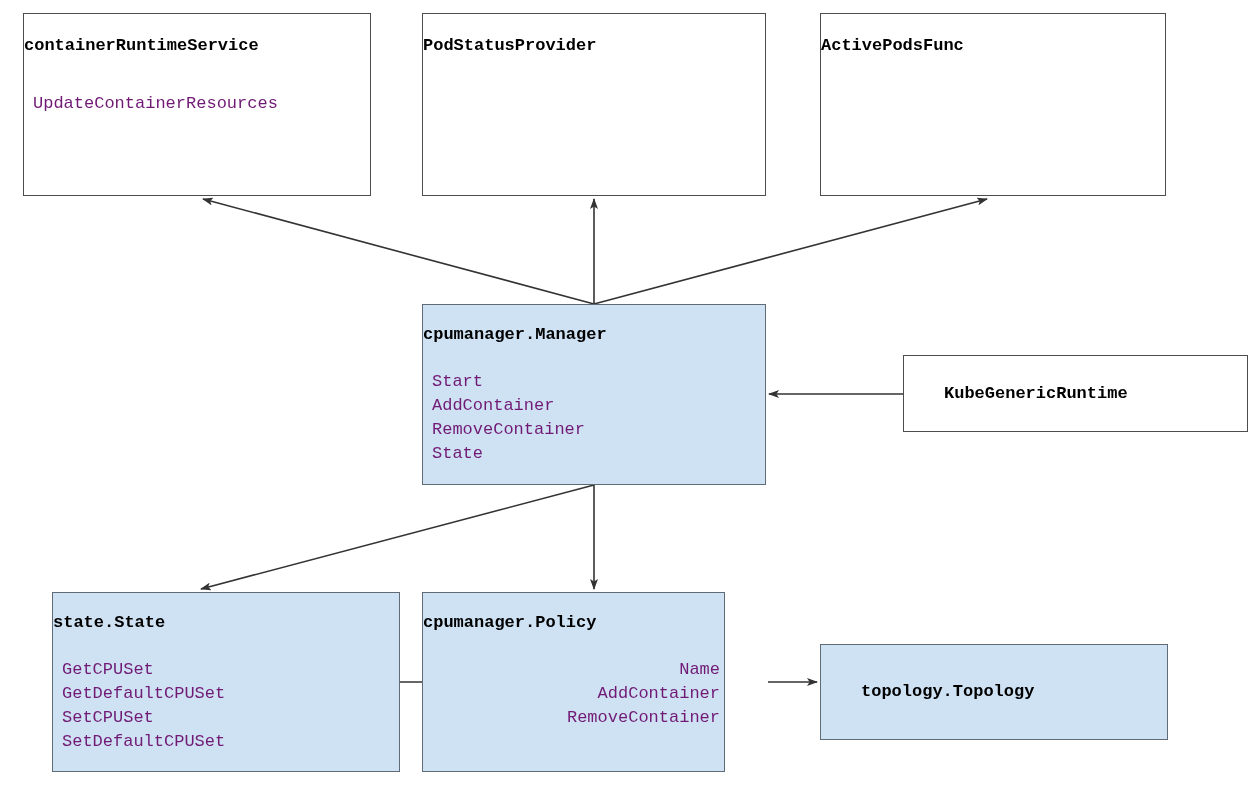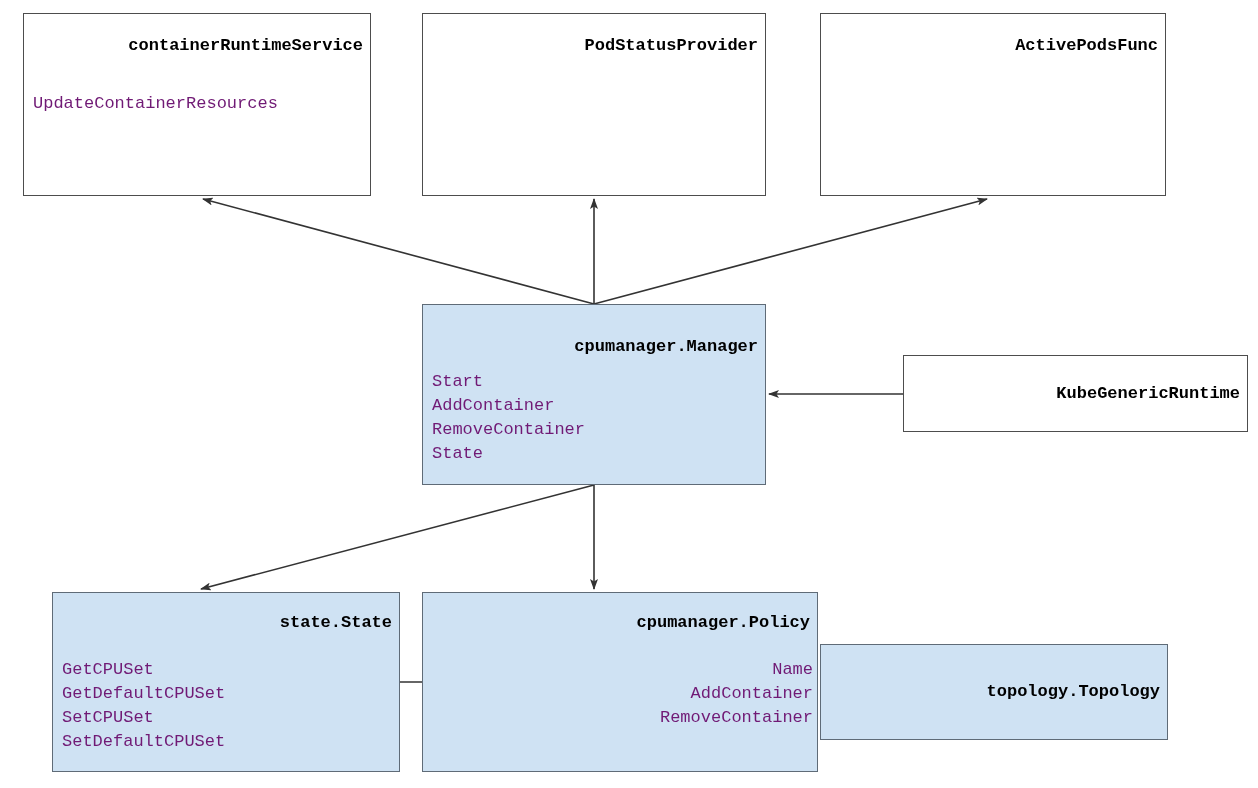--- a/index.html
+++ b/index.html
@@ -36,21 +36,21 @@
     background: #cfe2f3;
   }
   .node.plain {
     background: #ffffff;
     border-color: #4d4d4d;
   }
   .node-title {
     position: absolute;
     left: 0;
     right: 7px;
-    text-align: right;
+    text-align: left;
     font-family: "Liberation Mono", "DejaVu Sans Mono", monospace;
     font-weight: bold;
     font-size: 17px;
     color: #000000;
     letter-spacing: 0px;
     white-space: nowrap;
   }
   .node-methods {
     position: absolute;
     left: 9px;
@@ -106,21 +106,21 @@
 
   <div class="node plain" style="left:820px; top:13px; width:346px; height:183px;">
     <div class="node-title" style="top:22px;">ActivePodsFunc</div>
   </div>
 
   <div class="node plain" style="left:422px; top:13px; width:344px; height:183px;">
     <div class="node-title" style="top:22px;">PodStatusProvider</div>
   </div>
 
   <div class="node filled" style="left:422px; top:304px; width:344px; height:181px;">
-    <div class="node-title" style="top:20px;margin-top:12px;">cpumanager.Manager</div>
+    <div class="node-title" style="top:20px;">cpumanager.Manager</div>
     <div class="node-methods" style="top:65px;">
       <span class="m">Start</span>
       <span class="m">AddContainer</span>
       <span class="m">RemoveContainer</span>
       <span class="m">State</span>
     </div>
   </div>
 
   <div class="node plain centered-only" style="left:903px; top:355px; width:345px; height:77px;">
     <div class="node-title">KubeGenericRuntime</div>
@@ -129,21 +129,21 @@
   <div class="node filled" style="left:23px; top:592px; width:348px; height:180px;margin-left:29px;">
     <div class="node-title" style="top:20px;">state.State</div>
     <div class="node-methods" style="top:65px;">
       <span class="m">GetCPUSet</span>
       <span class="m">GetDefaultCPUSet</span>
       <span class="m">SetCPUSet</span>
       <span class="m">SetDefaultCPUSet</span>
     </div>
   </div>
 
-  <div class="node filled" style="left:422px; top:592px; width:396px; height:180px;padding-left:45px;">
+  <div class="node filled" style="left:422px; top:592px; width:303px; height:180px;padding-left:45px;">
     <div class="node-title" style="top:20px;">cpumanager.Policy</div>
     <div class="node-methods" style="top:65px;text-align:right;">
       <span class="m">Name</span>
       <span class="m">AddContainer</span>
       <span class="m">RemoveContainer</span>
     </div>
   </div>
 
   <div class="node filled centered-only" style="left:820px; top:644px; width:348px; height:96px;">
     <div class="node-title">topology.Topology</div>

